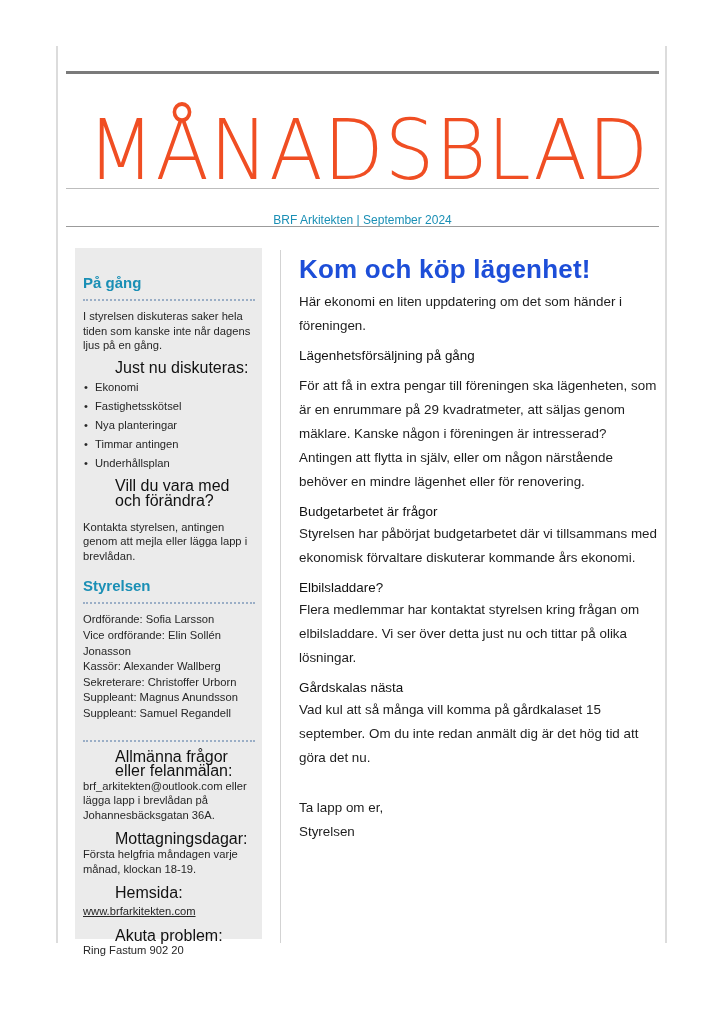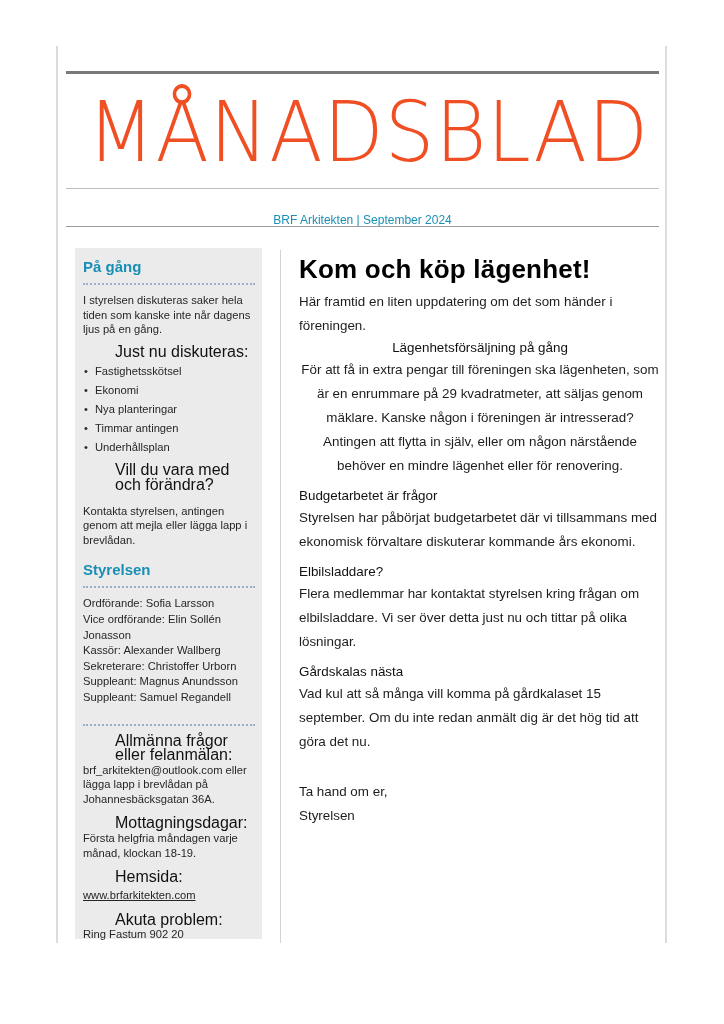--- a/index.html
+++ b/index.html
@@ -4,56 +4,56 @@
 <style>
   * { box-sizing: border-box; margin: 0; padding: 0; }
   html, body { width: 724px; height: 1024px; background: #ffffff; overflow: hidden; }
   body { font-family: "Liberation Sans", "DejaVu Sans", sans-serif; color: #1d1d1d; position: relative; }
 
   .page { position: absolute; left: 56px; top: 46px; width: 611px; height: 897px;
           border-left: 2px solid #dcdcdc; border-right: 2px solid #dcdcdc; }
 
   .top-rule { position: absolute; left: 66px; top: 71px; width: 593px; height: 3px; background: #7a7a7a; }
 
-  .masthead { position: absolute; left: 66px; top: 86px; width: 593px; height: 92px;
+  .masthead { position: absolute; left: 66px; top: 104px; width: 593px; height: 92px;
               text-align: right; }
   .masthead-title { font-family: "DejaVu Sans", sans-serif; font-weight: 200; font-size: 84px;
                     letter-spacing: 1px; color: #f04e23; line-height: 92px;
                     -webkit-text-stroke: 0px; font-stretch: condensed; }
   .title-wrap { display: inline-block; transform: scaleX(0.93); transform-origin: center; }
 
   .rule-thin { position: absolute; left: 66px; width: 593px; height: 1px; background: #bdbdbd; }
   .rule-a { top: 188px; }
   .rule-b { top: 226px; background: #9b9b9b; }
 
   .subtitle { position: absolute; left: 66px; top: 209px; width: 593px; text-align: center;
               font-size: 12px; color: #1a8fb5; line-height: 22px; }
 
   .sidebar { position: absolute; left: 75px; top: 248px; width: 187px; height: 691px;
-             background: #ebebeb; padding: 9px 7px 0 8px; }
+             background: #ebebeb; padding: 25px 7px 0 8px; }
   .sb-heading { font-size: 15px; font-weight: bold; color: #1a8fb5; line-height: 20px; }
   .sb-dots { height: 0; border-top: 2px dotted #9aaec6; margin: 6px 0 8px 0; }
   .sb-text { font-size: 11.2px; line-height: 14.6px; color: #262626; }
   .sb-label { font-size: 16px; line-height: 14.6px; color: #111; font-weight: normal; margin-left: 32px; }
   .sb-list { list-style: none; margin-top: 3px; }
   .sb-list li { font-size: 11.2px; line-height: 19px; color: #262626; position: relative; padding-left: 12px; }
   .sb-list li::before { content: "•"; position: absolute; left: 1px; top: 0; }
   .gap-s { height: 8px; }
   .gap-m { height: 10px; }
   .sb-link { color: #262626; text-decoration: underline; font-size: 11.2px; line-height: 16px; }
 
   .divider { position: absolute; left: 280px; top: 250px; width: 1px; height: 693px; background: #d3d3d3; }
 
   .main { position: absolute; left: 299px; top: 252px; width: 362px; }
-  .main-h1 { font-size: 26px; font-weight: bold; color: #000000; line-height: 34px; letter-spacing: 0.2px; }
+  .main-h1 { font-size: 26px; font-weight: bold; color: #1d4ed8; line-height: 34px; letter-spacing: 0.2px; }
   .main-p { font-size: 13.4px; line-height: 24px; color: #1d1d1d; }
   .main-h3 { font-size: 13.4px; line-height: 20px; color: #111; font-weight: normal; }
   .mt4 { margin-top: 4px; }
   .mt8 { margin-top: 8px; }
-  .mt10 { margin-top: 0; text-align: center; }
+  .mt10 { margin-top: 8px; }
   .mt26 { margin-top: 26px; }
 </style>
 </head>
 <body>
 
 <div class="page"></div>
 <div class="top-rule"></div>
 
 <div class="masthead">
   <span class="title-wrap"><span class="masthead-title">MÅNADSBLAD</span></span>
@@ -63,22 +63,22 @@
 <div class="subtitle">BRF Arkitekten | September 2024</div>
 <div class="rule-thin rule-b"></div>
 
 <aside class="sidebar">
   <div class="sb-heading">På gång</div>
   <div class="sb-dots"></div>
   <div class="sb-text">I styrelsen diskuteras saker hela tiden som kanske inte når dagens ljus på en gång.</div>
   <div class="gap-s"></div>
   <div class="sb-label">Just nu diskuteras:</div>
   <ul class="sb-list">
+    <li>Ekonomi</li>
     <li>Fastighetsskötsel</li>
-    <li>Ekonomi</li>
     <li>Nya planteringar</li>
     <li>Timmar antingen</li>
     <li>Underhållsplan</li>
   </ul>
   <div class="gap-s" style="height:6px"></div>
   <div class="sb-label">Vill du vara med och förändra?</div>
   <div class="sb-text" style="margin-top:11px">Kontakta styrelsen, antingen genom att mejla eller lägga lapp i brevlådan.</div>
 
   <div style="height:13px"></div>
   <div class="sb-heading">Styrelsen</div>
@@ -102,29 +102,29 @@
   <a class="sb-link">www.brfarkitekten.com</a>
   <div class="gap-m"></div>
   <div class="sb-label">Akuta problem:</div>
   <div class="sb-text">Ring Fastum 902 20</div>
 </aside>
 
 <div class="divider"></div>
 
 <main class="main">
   <h1 class="main-h1">Kom och köp lägenhet!</h1>
-  <p class="main-p mt4">Här framtid en liten uppdatering om det som händer i föreningen.</p>
+  <p class="main-p mt4">Här ekonomi en liten uppdatering om det som händer i föreningen.</p>
 
   <h3 class="main-h3 mt10">Lägenhetsförsäljning på gång</h3>
   <p class="main-p mt10">För att få in extra pengar till föreningen ska lägenheten, som är en enrummare på 29 kvadratmeter, att säljas genom mäklare. Kanske någon i föreningen är intresserad? Antingen att flytta in själv, eller om någon närstående behöver en mindre lägenhet eller för renovering.</p>
 
   <h3 class="main-h3 mt8">Budgetarbetet är frågor</h3>
   <p class="main-p">Styrelsen har påbörjat budgetarbetet där vi tillsammans med ekonomisk förvaltare diskuterar kommande års ekonomi.</p>
 
   <h3 class="main-h3 mt8">Elbilsladdare?</h3>
   <p class="main-p">Flera medlemmar har kontaktat styrelsen kring frågan om elbilsladdare. Vi ser över detta just nu och tittar på olika lösningar.</p>
 
   <h3 class="main-h3 mt8">Gårdskalas nästa</h3>
   <p class="main-p">Vad kul att så många vill komma på gårdkalaset 15 september. Om du inte redan anmält dig är det hög tid att göra det nu.</p>
 
-  <p class="main-p mt26">Ta hand om er,</p>
+  <p class="main-p mt26">Ta lapp om er,</p>
   <p class="main-p">Styrelsen</p>
 </main>
 
 </body></html>

